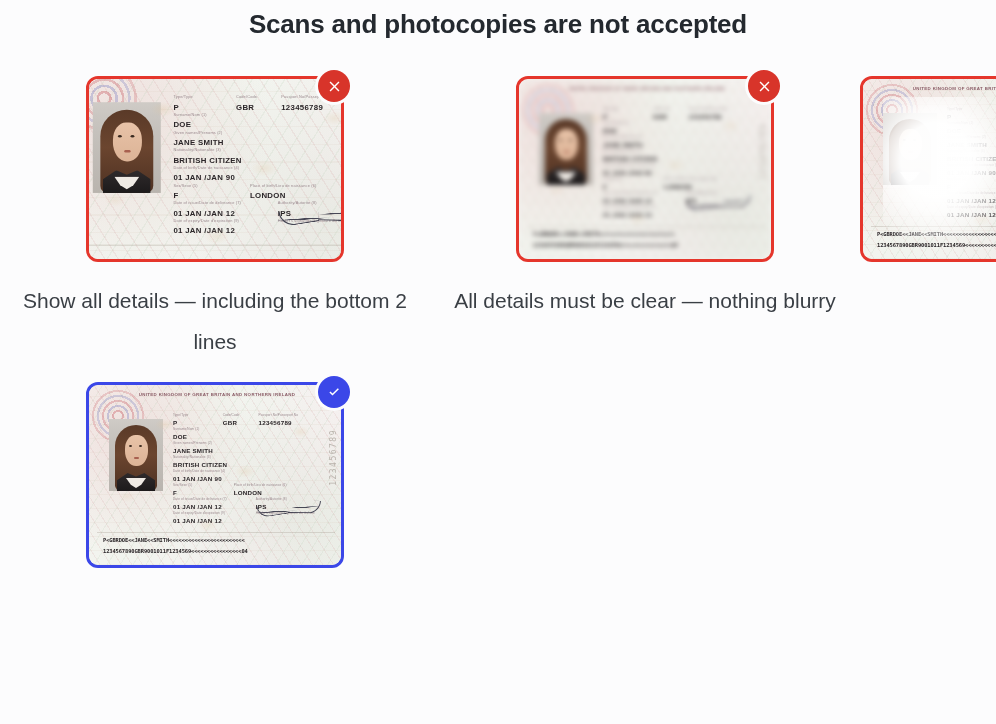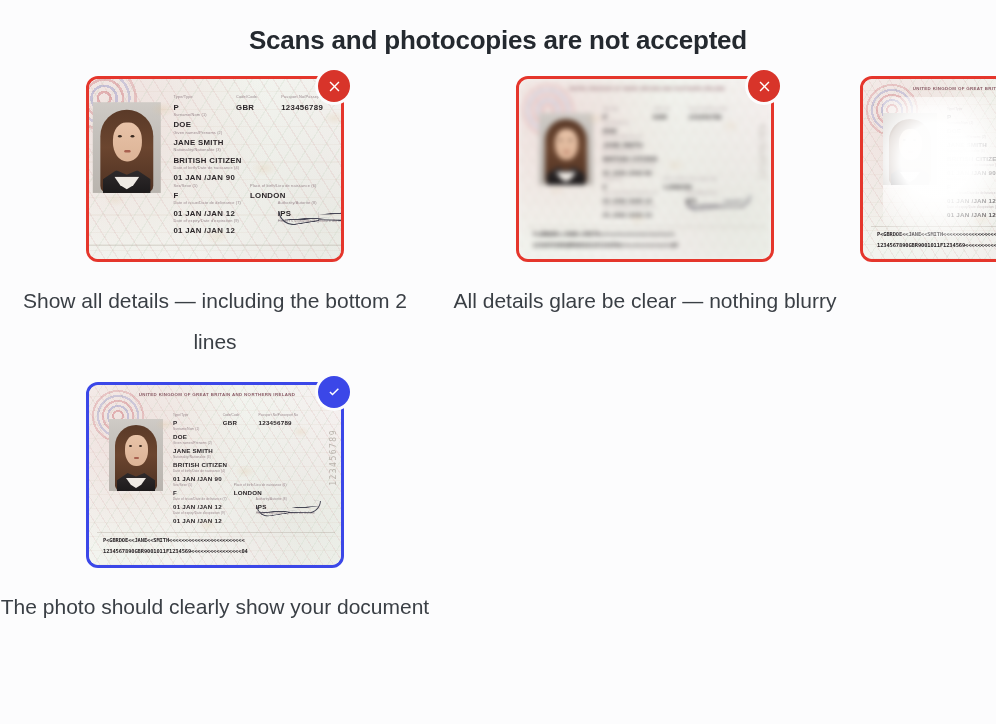--- a/index.html
+++ b/index.html
@@ -13,21 +13,21 @@
   }
   .page { width: 996px; height: 724px; position: relative; }
 
   .page-title {
     text-align: center;
     font-size: 26px;
     font-weight: bold;
     color: #24292f;
     letter-spacing: -0.2px;
     margin: 0;
-    padding-top: 22px;
+    padding-top: 6px;
     height: 58px;
     line-height: 36px;
   }
 
   .grid {
     display: grid;
     grid-template-columns: 1fr 1fr 1fr;
     grid-template-rows: auto auto;
     row-gap: 20px;
     padding: 18px 0 0 0;
@@ -390,21 +390,21 @@
               <div>1234567890GBR9001011F1234569&lt;&lt;&lt;&lt;&lt;&lt;&lt;&lt;&lt;&lt;&lt;&lt;&lt;&lt;&lt;&lt;04</div>
             </div>
           </div>
         </div>
         <div class="badge reject">
           <svg viewBox="0 0 24 24" aria-hidden="true">
               <path d="M6.4 5 5 6.4 10.6 12 5 17.6 6.4 19 12 13.4 17.6 19 19 17.6 13.4 12 19 6.4 17.6 5 12 10.6z" fill="#ffffff"></path>
             </svg>
         </div>
       </div>
-      <div class="caption">All details glare be clear — nothing blurry</div>
+      <div class="caption">All details must be clear — nothing blurry</div>
     </div>
 
     <div class="cell">
       <div class="card-wrap">
         <div class="card">
           <div class="card-inner">
             <div class="rosette"></div>
             <div class="doc-header">UNITED KINGDOM OF GREAT BRITAIN AND NORTHERN IRELAND</div>
             <div class="photo">
               <div class="hair"></div>
@@ -562,17 +562,16 @@
               <div>1234567890GBR9001011F1234569&lt;&lt;&lt;&lt;&lt;&lt;&lt;&lt;&lt;&lt;&lt;&lt;&lt;&lt;&lt;&lt;04</div>
             </div>
           </div>
         </div>
         <div class="badge accept">
           <svg viewBox="0 0 24 24" aria-hidden="true">
               <path d="M9.2 16.4 4.8 12l1.5-1.5 2.9 2.9 7.5-7.5L18.2 7.4z" fill="#ffffff"></path>
             </svg>
         </div>
       </div>
-      <div class="caption">The photo should clearly show your document</div>
     </div>
 
   </div>
 </div>
 
 </body></html>

